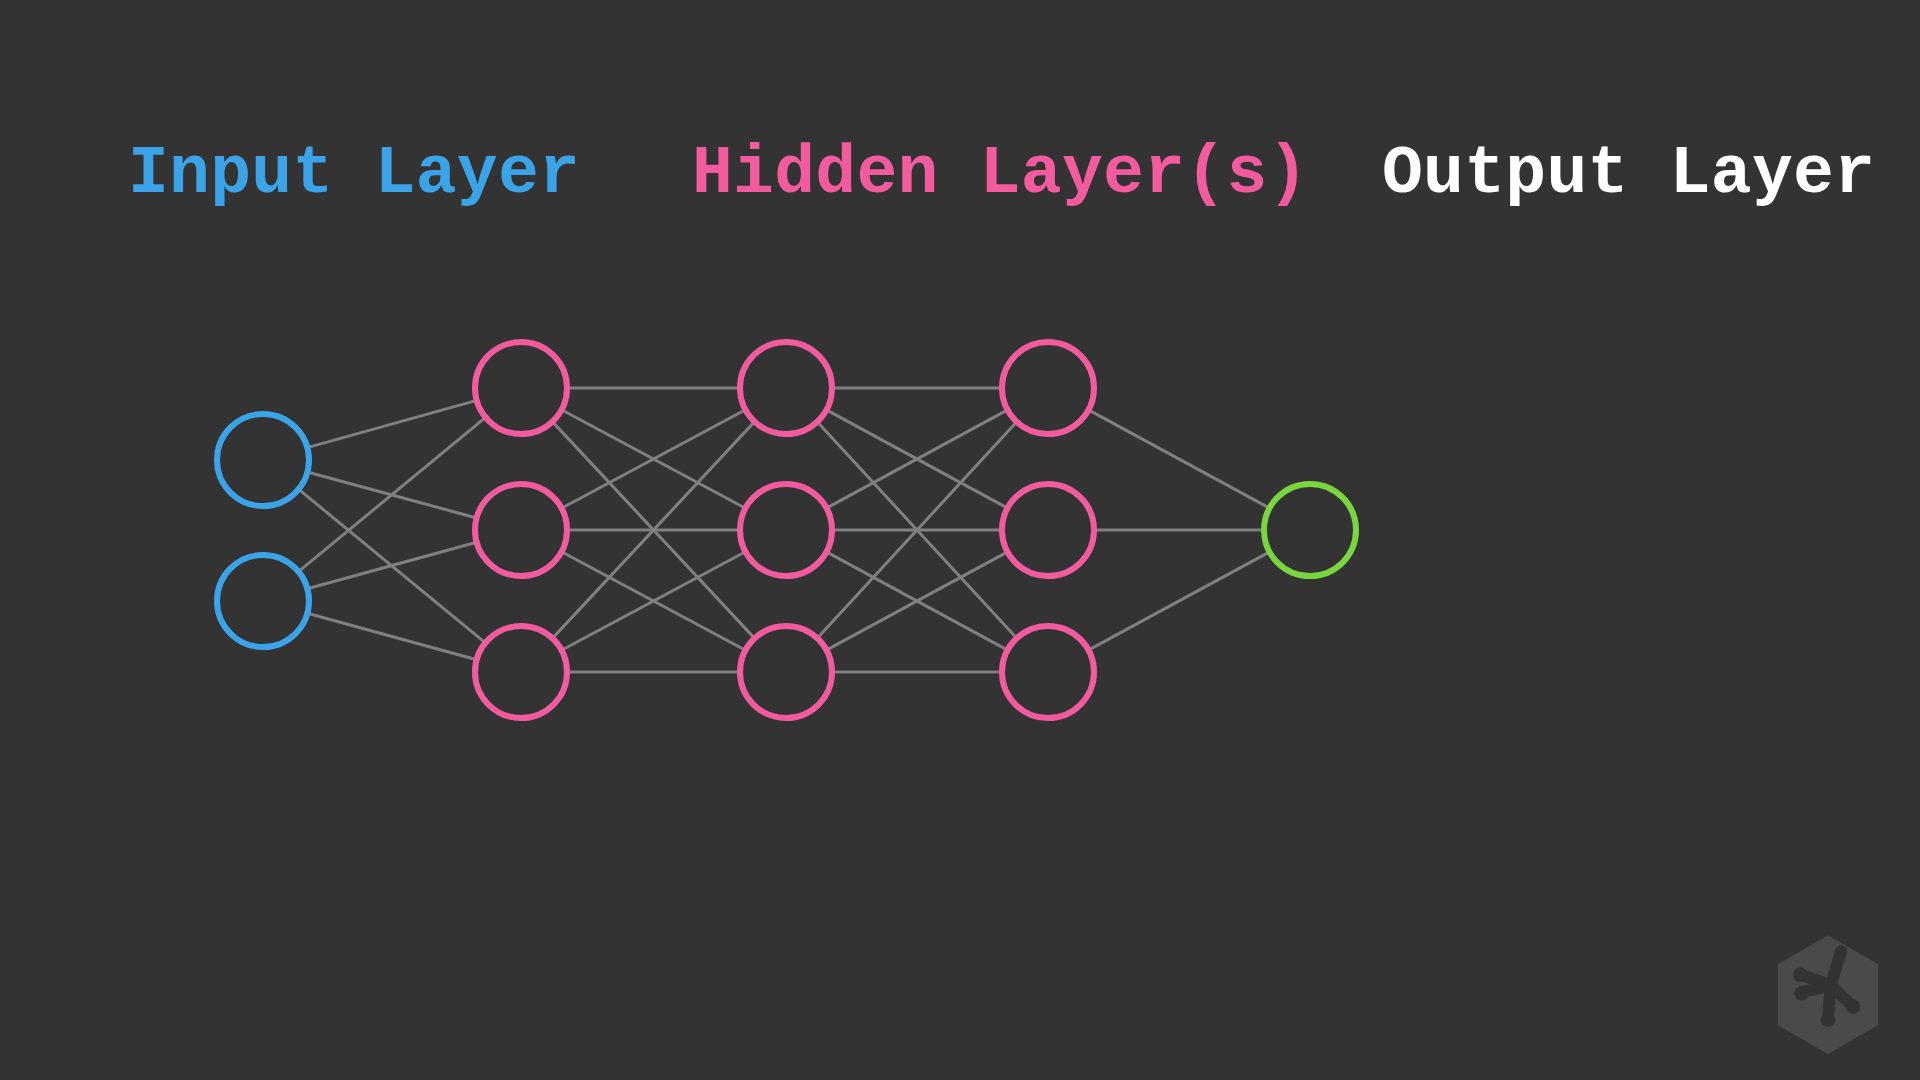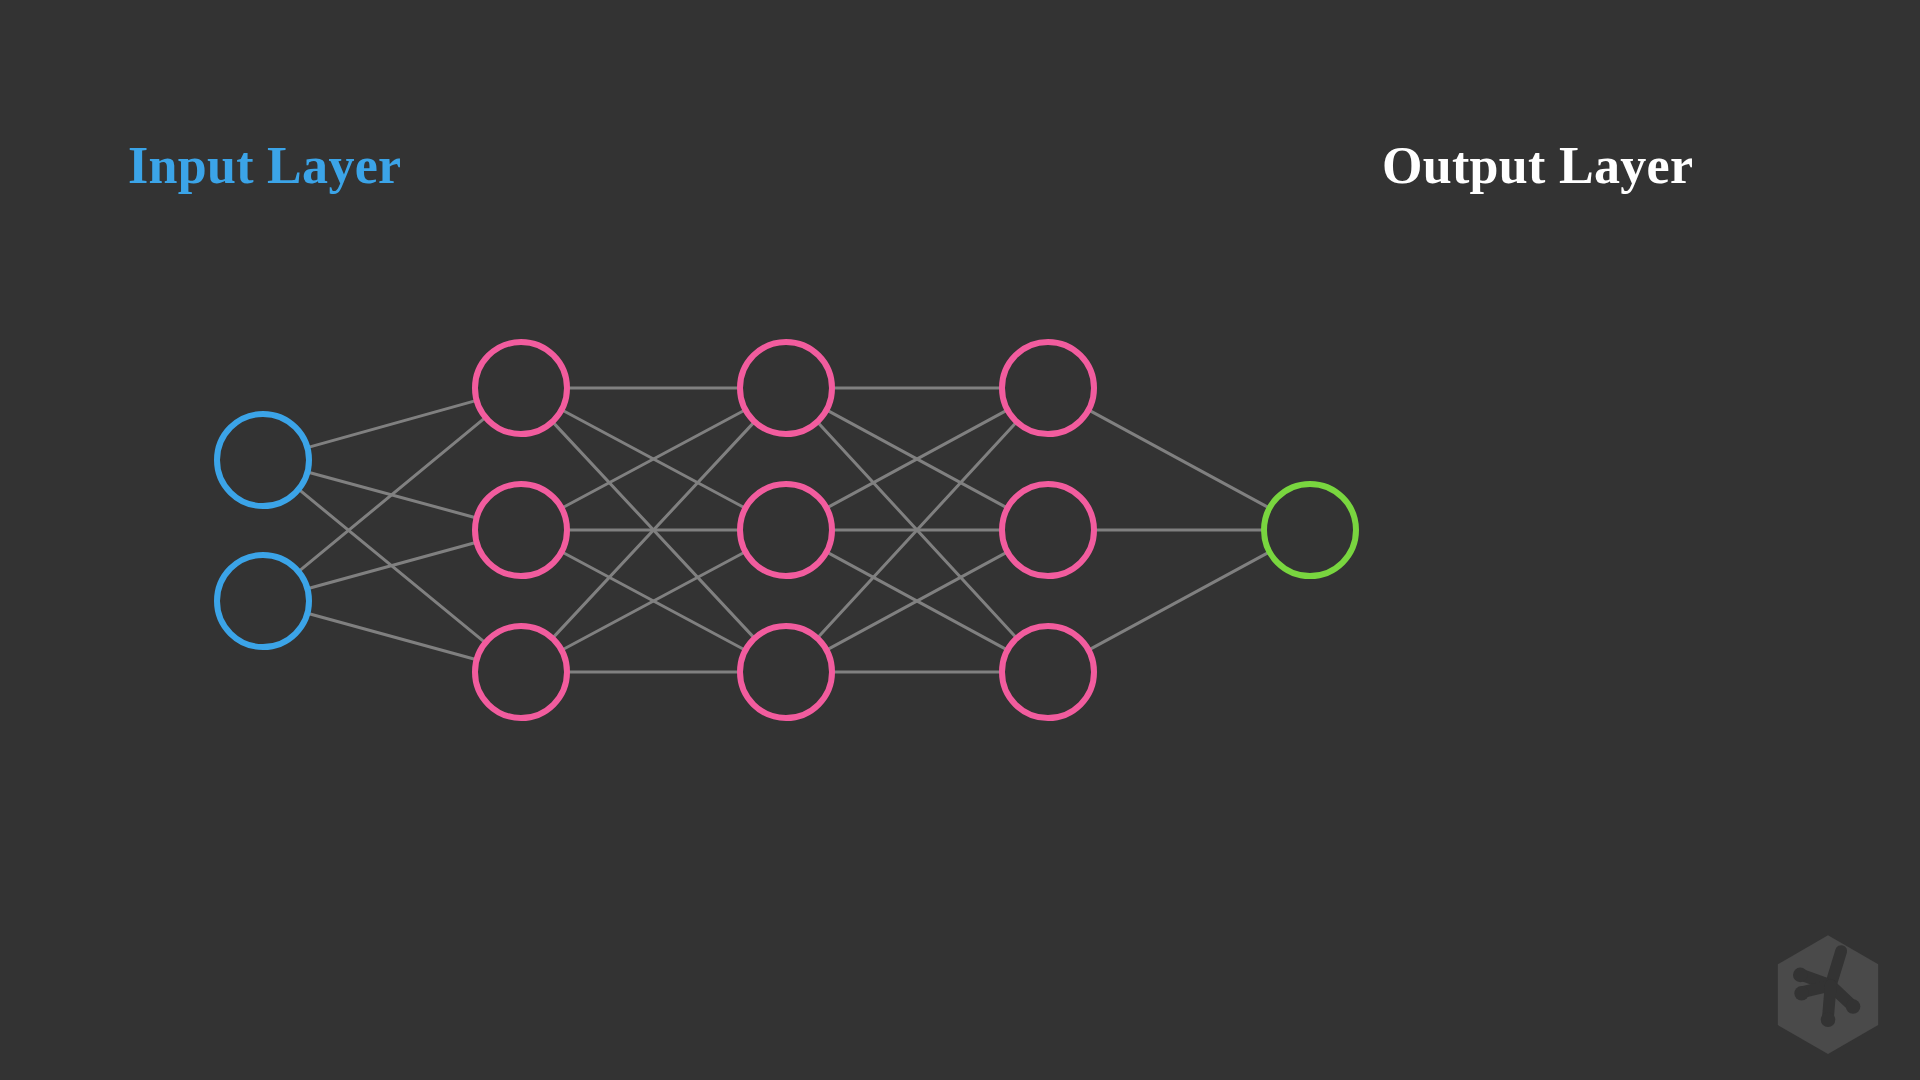--- a/index.html
+++ b/index.html
@@ -24,23 +24,23 @@
   }
   #net-svg {
     position: absolute;
     left: 0; top: 0;
     width: 1920px;
     height: 1080px;
     display: block;
   }
   .layer-label {
     position: absolute;
-    font-family: Liberation Serif, serif;
+    font-family: Liberation Mono, monospace;
     font-weight: 700;
-    font-size: 52px;
+    font-size: 68px;
     letter-spacing: 0.3px;
     white-space: nowrap;
     line-height: 1;
     user-select: none;
   }
   #label-input  { left: 128px;  top: 140px; }
   #label-hidden { left: 692px;  top: 140px; }
   #label-output { left: 1382px; top: 140px; }
 
   #watermark {
@@ -98,20 +98,21 @@
         <circle cx="786" cy="672" r="46" fill="none" stroke="#F25C9E" stroke-width="6"></circle>
         <circle cx="1048" cy="388" r="46" fill="none" stroke="#F25C9E" stroke-width="6"></circle>
         <circle cx="1048" cy="530" r="46" fill="none" stroke="#F25C9E" stroke-width="6"></circle>
         <circle cx="1048" cy="672" r="46" fill="none" stroke="#F25C9E" stroke-width="6"></circle>
         <circle cx="1310" cy="530" r="46" fill="none" stroke="#79D63F" stroke-width="6"></circle>
       </g>
   </svg>
 
   <div class="layer-label" id="label-input" style="color: rgb(59, 164, 232);">Input Layer</div>
 
+  <div class="layer-label" id="label-hidden" style="color: rgb(242, 92, 158);">Hidden Layer(s)</div>
 
   <div class="layer-label" id="label-output" style="color: #ffffff;">Output Layer</div>
 
   <svg id="watermark" viewBox="0 0 100 100">
     <polygon id="wm-hex" points="50,4 88,26 88,72 50,94 12,72 12,26" fill="#4A4A4A"></polygon>
     <g id="wm-glyph">
       <path d="M60,16 L52,42" stroke-width="9" stroke-linecap="round" fill="none" stroke="#333333"></path>
       <path d="M52,42 L30,34" stroke-width="9" stroke-linecap="round" fill="none" stroke="#333333"></path>
       <path d="M52,42 L31,47" stroke-width="9" stroke-linecap="round" fill="none" stroke="#333333"></path>
       <path d="M52,42 L68,57" stroke-width="9" stroke-linecap="round" fill="none" stroke="#333333"></path>

